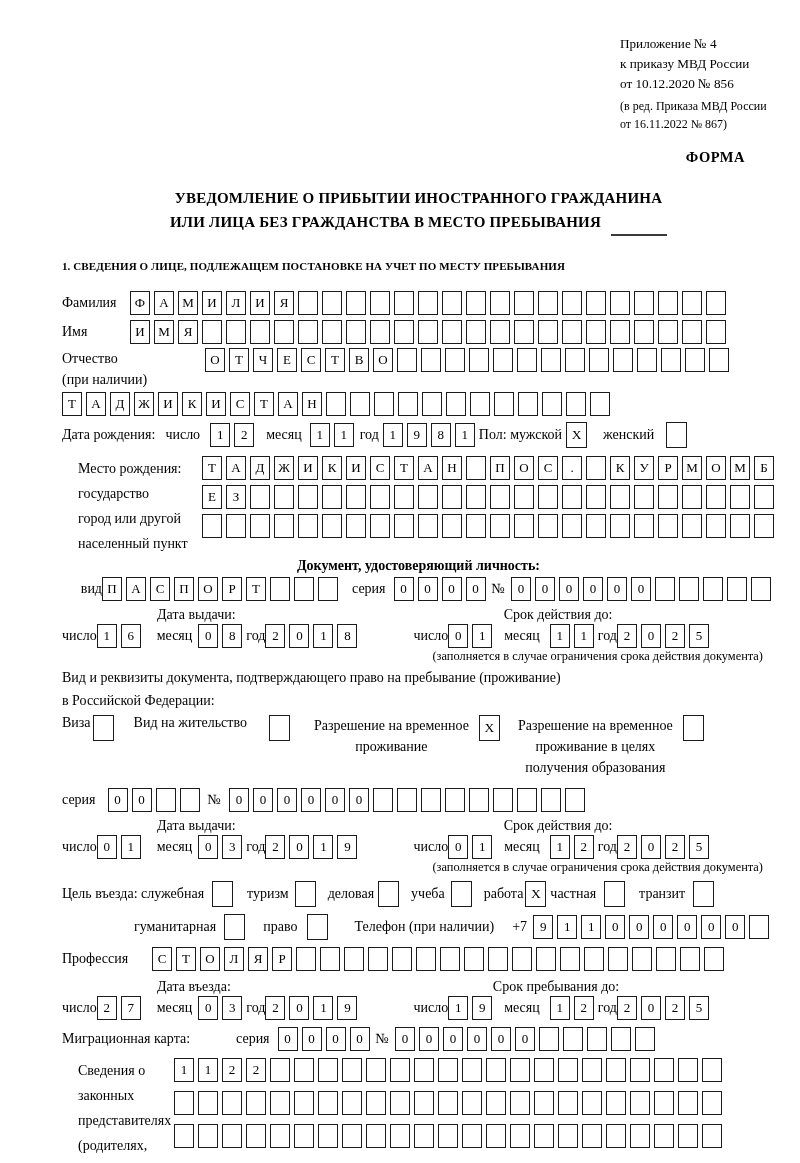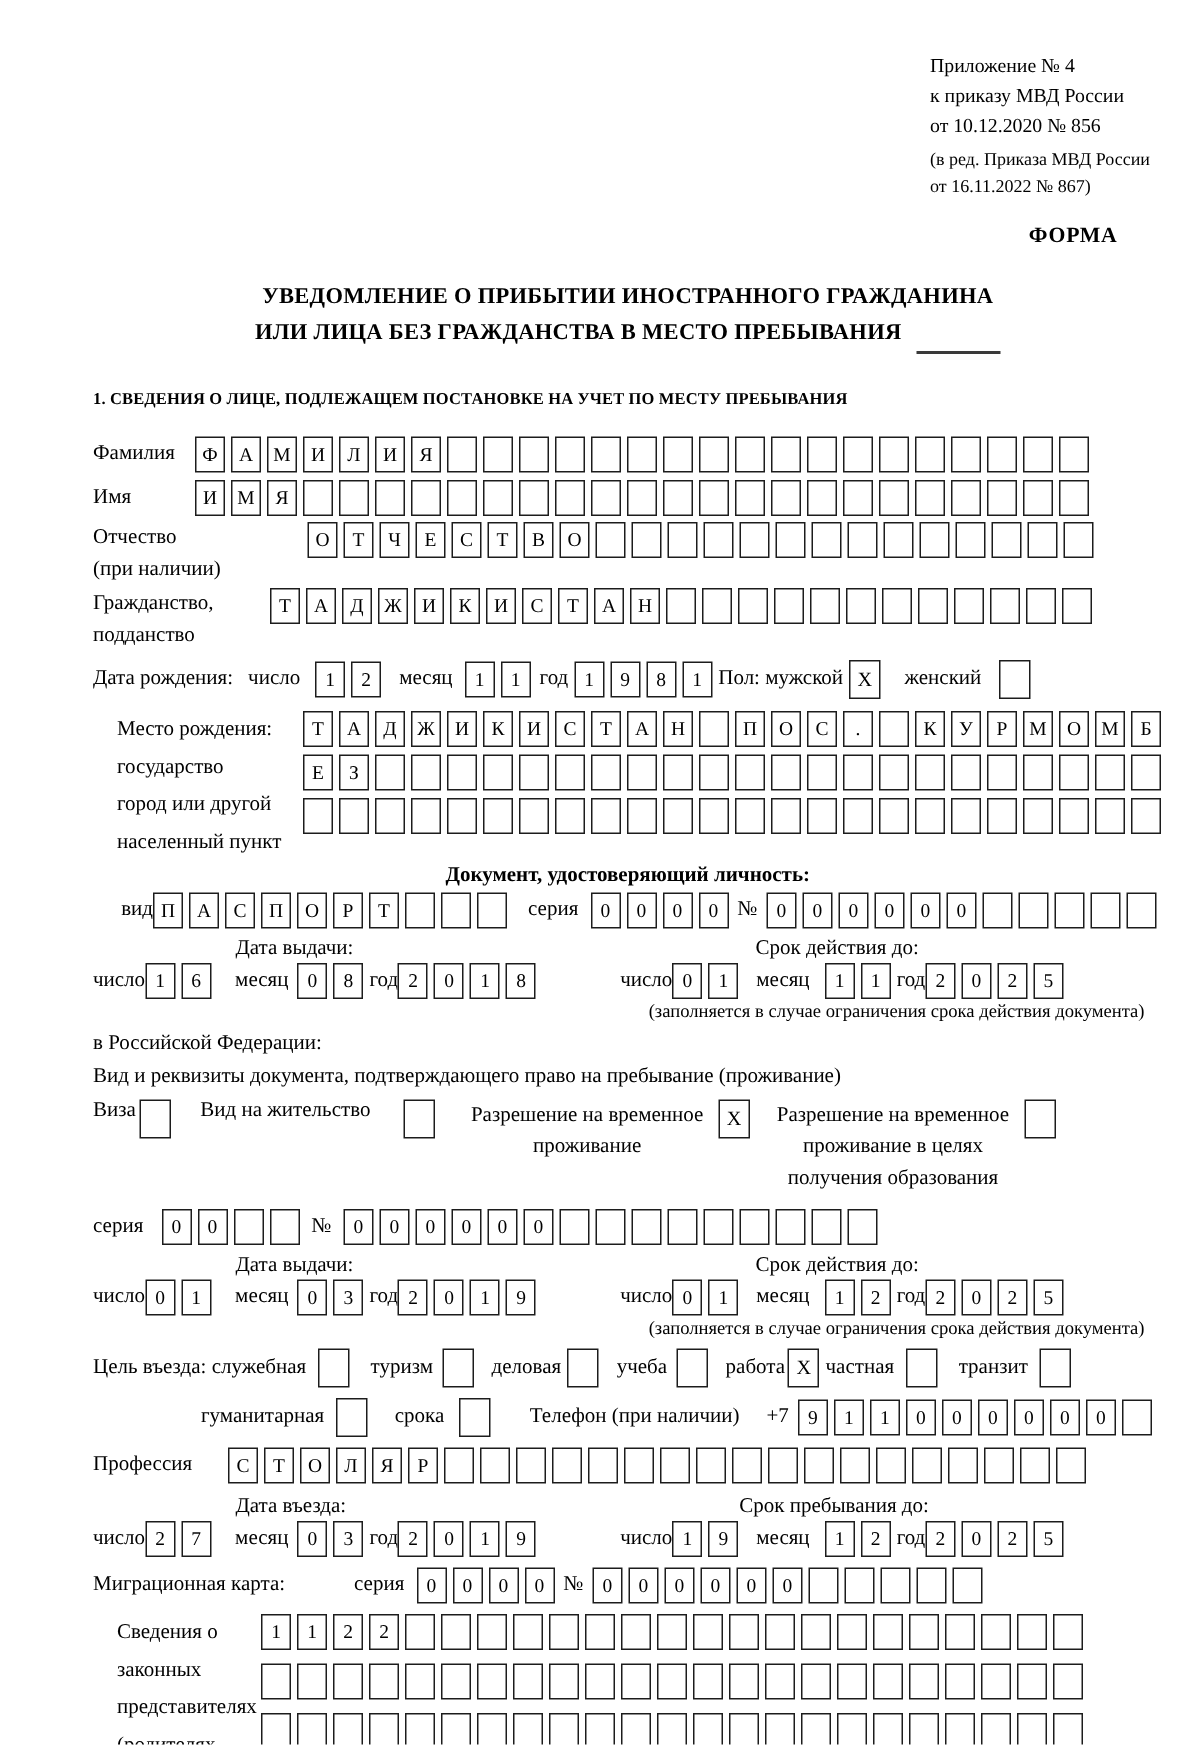--- a/index.html
+++ b/index.html
@@ -144,24 +144,20 @@
           <span class="cell"></span>
           <span class="cell"></span>
           <span class="cell"></span>
           <span class="cell"></span>
           <span class="cell"></span>
           <span class="cell"></span>
           <span class="cell"></span>
         </span>
       </div>
       <div class="frow top" style="margin-bottom: 6px;">
-        <span class="lblblock" style="width: 118px;">
-          <span class="lbl-line">Гражданство,</span>
-          <span class="lbl-line">подданство</span>
-        </span>
         <span class="boxes">
           <span class="cell">Т</span>
           <span class="cell">А</span>
           <span class="cell">Д</span>
           <span class="cell">Ж</span>
           <span class="cell">И</span>
           <span class="cell">К</span>
           <span class="cell">И</span>
           <span class="cell">С</span>
           <span class="cell">Т</span>
@@ -384,22 +380,22 @@
         </span>
         <span class="lbl">год</span>
         <span class="boxes">
           <span class="cell">2</span>
           <span class="cell">0</span>
           <span class="cell">2</span>
           <span class="cell">5</span>
         </span>
       </div>
       <div class="tline right small" style="padding-right: 12px; margin-bottom: 6px;">(заполняется в случае ограничения срока действия документа)</div>
+      <div class="tline plain" style="margin-bottom: 7px;">Вид и реквизиты документа, подтверждающего право на пребывание (проживание)</div>
       <div class="tline plain" style="margin-bottom: 6px;">в Российской Федерации:</div>
-      <div class="tline plain" style="margin-bottom: 7px;">Вид и реквизиты документа, подтверждающего право на пребывание (проживание)</div>
       <div class="frow top" style="margin-bottom: 10px;">
         <span class="lbl">Виза</span>
         <span class="sp" style="width: 2px;"></span>
         <span class="cell chk"></span>
         <span class="sp" style="width: 16px;"></span>
         <span class="lbl">Вид на жительство</span>
         <span class="sp" style="width: 22px;"></span>
         <span class="cell chk"></span>
         <span class="sp" style="width: 20px;"></span>
         <span class="lblblock center">
@@ -522,21 +518,21 @@
         <span class="lbl">транзит</span>
         <span class="sp" style="width: 8px;"></span>
         <span class="cell chk"></span>
       </div>
       <div class="frow" style="margin-bottom: 7px;">
         <span class="sp" style="width: 72px;"></span>
         <span class="lbl">гуманитарная</span>
         <span class="sp" style="width: 8px;"></span>
         <span class="cell chk"></span>
         <span class="sp" style="width: 14px;"></span>
-        <span class="lbl">срока</span>
+        <span class="lbl">право</span>
         <span class="sp" style="width: 10px;"></span>
         <span class="cell chk"></span>
         <span class="sp" style="width: 22px;"></span>
         <span class="lbl">Телефон (при наличии)</span>
         <span class="sp" style="width: 18px;"></span>
         <span class="lbl">+7</span>
         <span class="sp" style="width: 6px;"></span>
         <span class="boxes">
           <span class="cell">9</span>
           <span class="cell">1</span>

